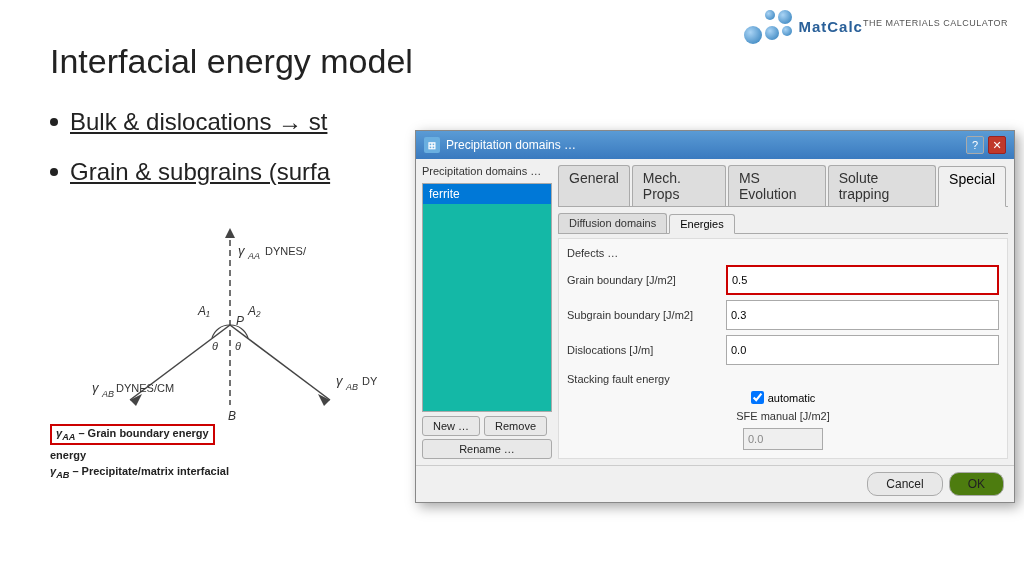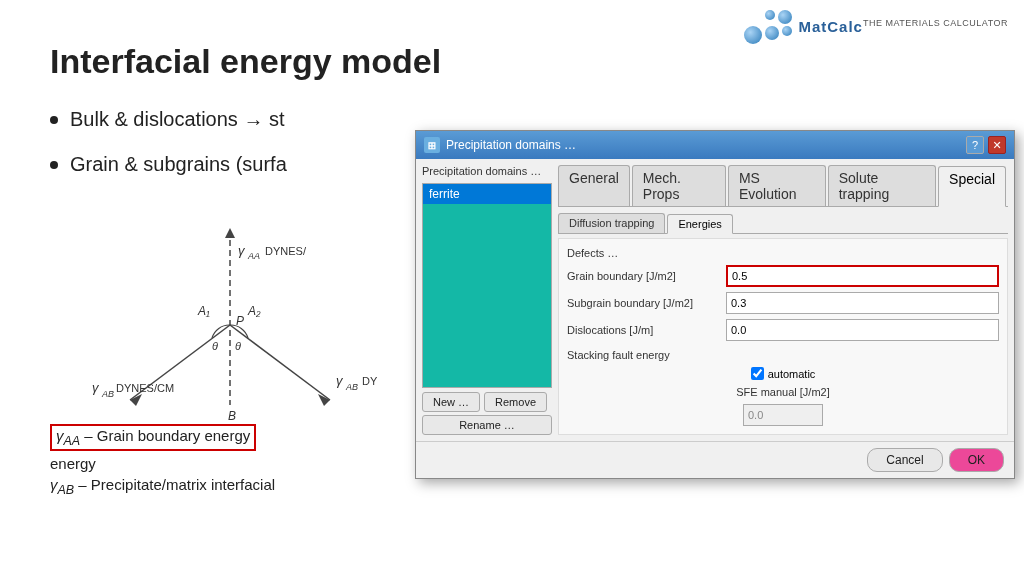--- a/index.html
+++ b/index.html
@@ -55,36 +55,37 @@
       letter-spacing: 0.5px;
       text-transform: uppercase;
     }
 
     
     .slide-title {
       position: absolute;
       top: 42px;
       left: 50px;
       font-size: 34px;
-      font-weight: 700;
+      font-weight: 400;
       color: #222;
     }
 
     .bullet-list {
       position: absolute;
       top: 108px;
       left: 50px;
     }
     .bullet-item {
-      font-size: 20px;
+      font-size: 24px;
       color: #222;
       margin-bottom: 22px;
       display: flex;
       align-items: center;
       gap: 8px;
+      text-decoration: underline;
     }
     .bullet-dot {
       width: 8px;
       height: 8px;
       background: #222;
       border-radius: 50%;
       flex-shrink: 0;
       margin-right: 4px;
     }
 
@@ -97,23 +98,24 @@
       height: 220px;
     }
 
     
     .legend-area {
       position: absolute;
       top: 424px;
       left: 50px;
     }
     .legend-item {
-      font-size: 15px;
+      font-size: 11px;
       color: #222;
       margin-bottom: 4px;
+      font-weight: bold;
     }
     .legend-item .highlight-box {
       display: inline-block;
       border: 2px solid #cc0000;
       padding: 1px 4px;
     }
 
     
     .dialog-overlay {
       position: absolute;
@@ -313,21 +315,21 @@
       gap: 4px;
     }
     .field-label {
       font-size: 11px;
       color: #333;
       width: 155px;
       flex-shrink: 0;
     }
     .field-input {
       flex: 1;
-      height: 22px;
+      height: 30px;
       border: 1px solid #aaa;
       background: white;
       padding: 0 4px;
       font-size: 11px;
       outline: none;
     }
     .field-input.highlighted {
       border: 2px solid #cc0000;
     }
 
@@ -373,21 +375,21 @@
     .footer-btn {
       background: #e8e8e8;
       border: 1px solid #aaa;
       border-radius: 10px;
       padding: 4px 18px;
       font-size: 12px;
       cursor: pointer;
       color: #222;
     }
     .footer-btn.ok {
-      background: #ec4899;
+      background: #4d7c0f;
     }
 
     
     .diagram-svg {
       width: 100%;
       height: 100%;
     }
   </style>
 </head>
 <body>
@@ -513,21 +515,21 @@
 
       <div class="tabs-row">
         <div class="tab">General</div>
         <div class="tab">Mech. Props</div>
         <div class="tab">MS Evolution</div>
         <div class="tab">Solute trapping</div>
         <div class="tab active">Special</div>
       </div>
 
       <div class="subtabs-row">
-        <div class="subtab">Diffusion trapping</div>
+        <div class="subtab">Diffusion domains</div>
         <div class="subtab active">Energies</div>
       </div>
 
       <div class="content-panel">
         <div class="section-label">Defects …</div>
 
         <div class="field-row">
           <span class="field-label">Grain boundary [J/m2]</span>
           <input class="field-input highlighted" type="text" value="0.5" style="">
         </div>

